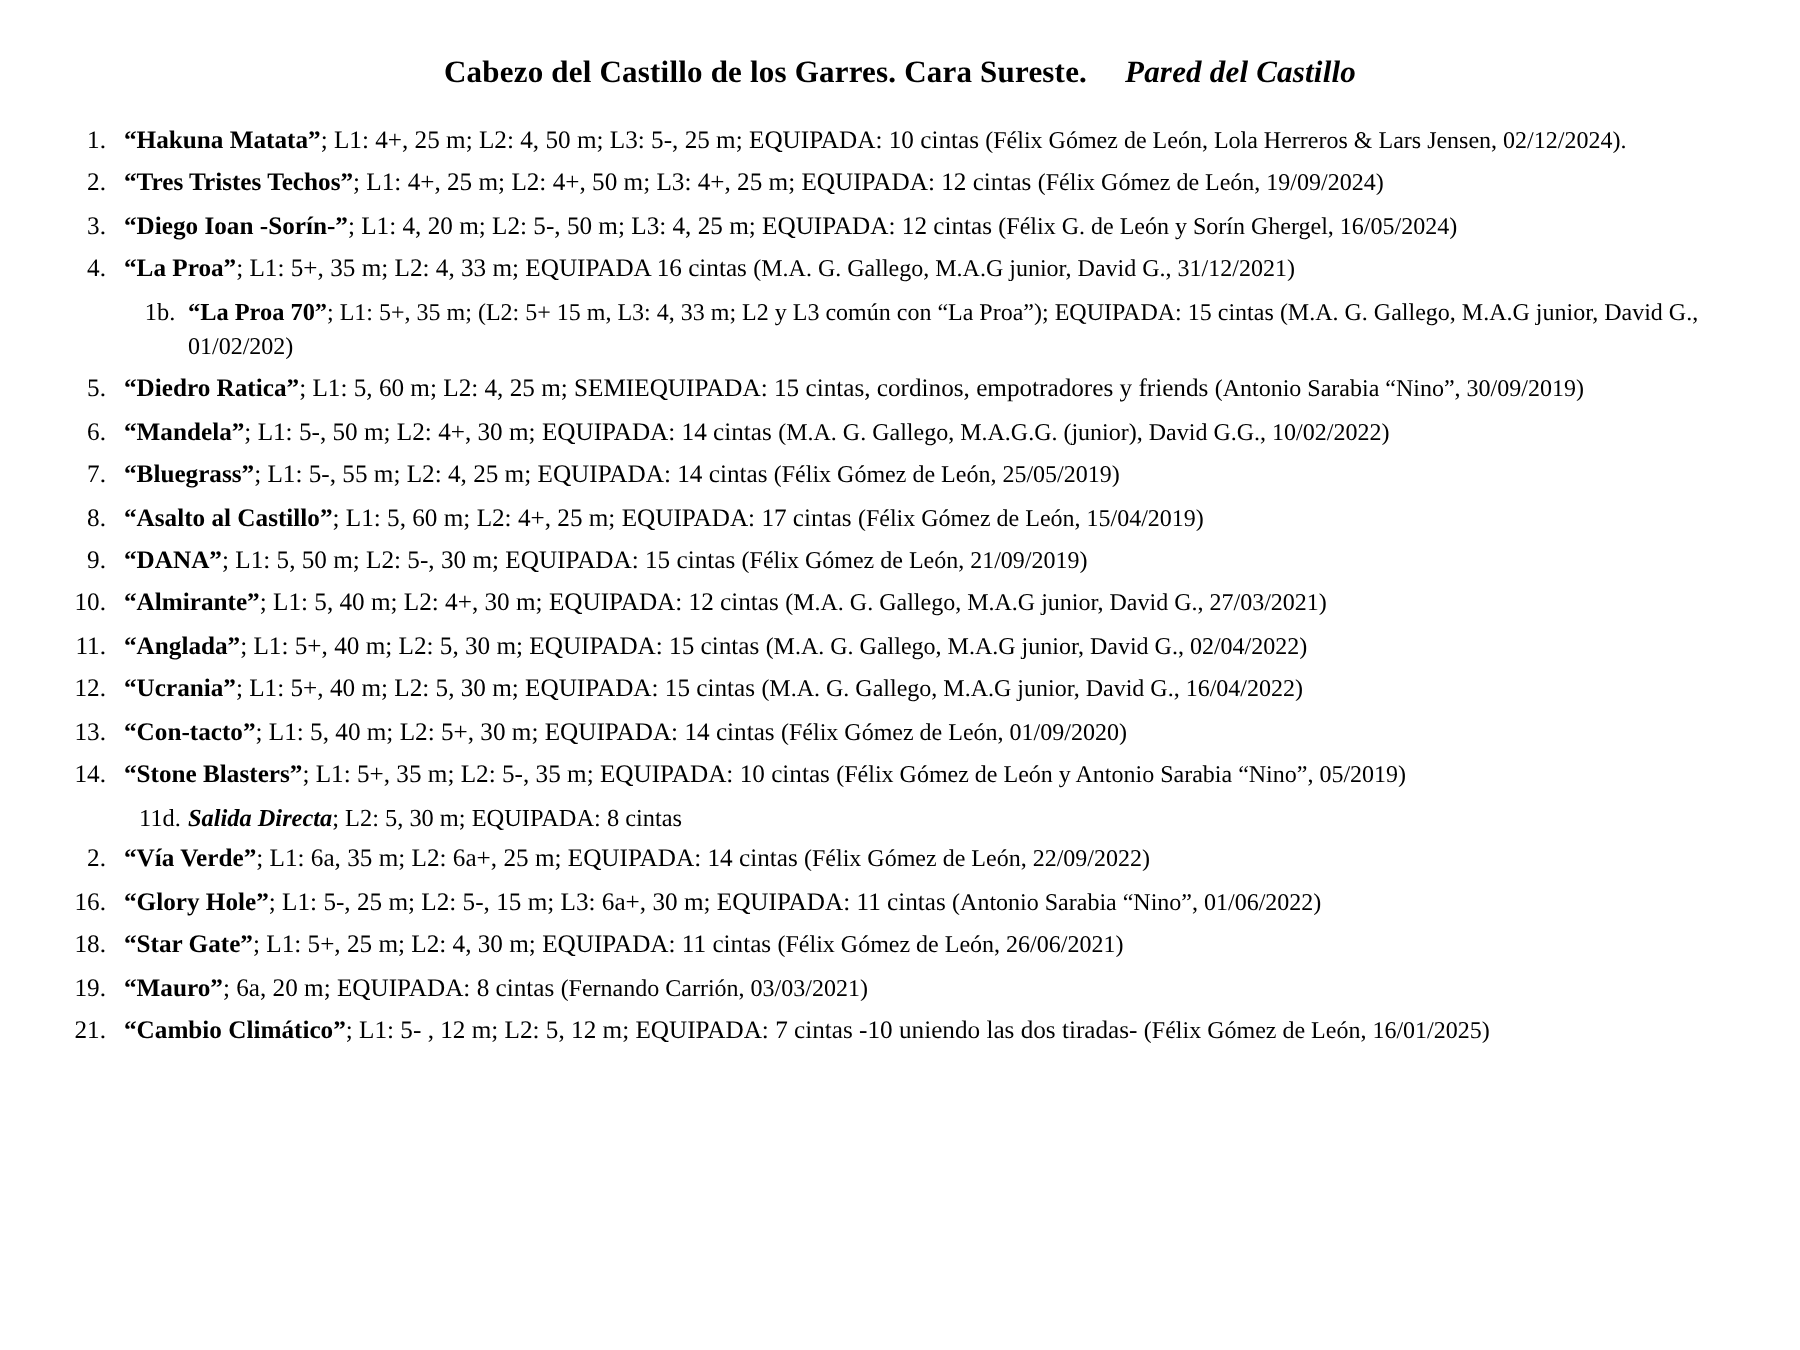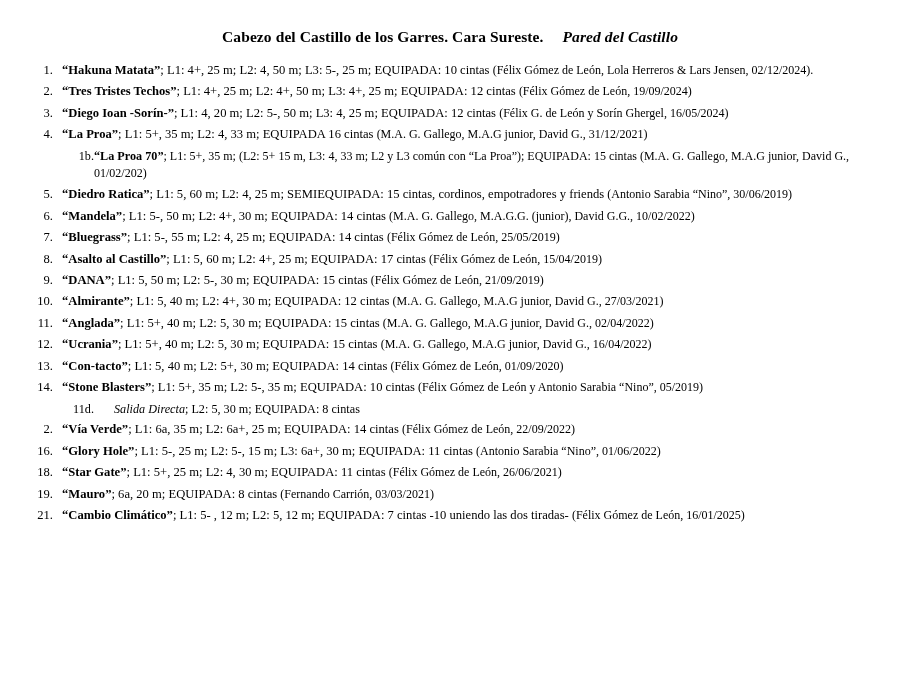--- a/index.html
+++ b/index.html
@@ -60,38 +60,37 @@
     display: flex;
     align-items: flex-start;
     font-size: 12.2px;
     line-height: 1.33;
     margin-bottom: 4.5px;
     padding-left: 2px;
   }
   .sub-num {
     width: 62px;
     min-width: 62px;
-    text-align: right;
+    text-align: center;
     padding-left: 34px;
     box-sizing: border-box;
     font-size: 12.2px;
   }
   .sub-text {
     flex: 1;
   }
   .rname {
     font-weight: bold;
   }
   .small {
     font-size: 12px;
   }
   .sub-label {
     font-style: italic;
-    font-weight: normal;
-    margin-left: 20px;
+    font-weight: bold;
   }
 </style>
 </head>
 <body>
 
 <div class="page">
 
   <div class="doc-title">
     <span>Cabezo del Castillo de los Garres. Cara Sureste.</span>
     <span class="italic-part">Pared del Castillo</span>
@@ -136,21 +135,21 @@
       <div class="sub-text">
         <span class="rname">“La Proa 70”</span><span class="small">; L1: 5+, 35 m; (L2: 5+ 15 m, L3: 4, 33 m; L2 y L3 común con “La Proa”);  EQUIPADA: 15 cintas</span>
         <span class="small">(M.A. G. Gallego, M.A.G junior, David G., 01/02/202)</span>
       </div>
     </div>
 
     <div class="route-item">
       <div class="route-num">5.</div>
       <div class="route-text">
         <span class="rname">“Diedro Ratica”</span><span>; L1: 5, 60 m; L2: 4, 25 m;  SEMIEQUIPADA: 15 cintas, cordinos, empotradores y friends</span>
-        <span class="small">(Antonio Sarabia “Nino”, 30/06/2019)</span>
+        <span class="small">(Antonio Sarabia “Nino”, 30/09/2019)</span>
       </div>
     </div>
 
     <div class="route-item">
       <div class="route-num">6.</div>
       <div class="route-text">
         <span class="rname">“Mandela”</span><span>; L1: 5-, 50 m; L2: 4+, 30 m; EQUIPADA: 14 cintas</span>
         <span class="small">(M.A. G. Gallego, M.A.G.G. (junior), David G.G., 10/02/2022)</span>
       </div>
     </div>

